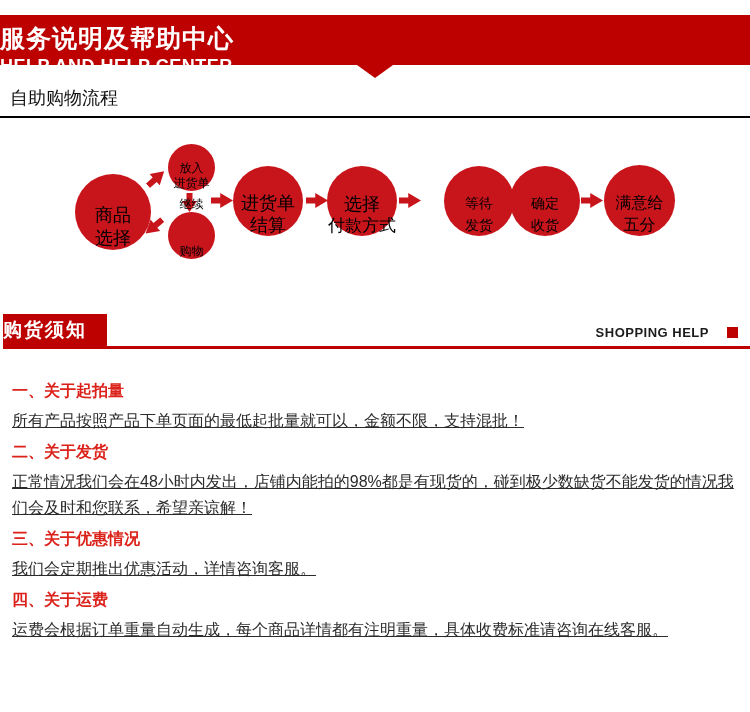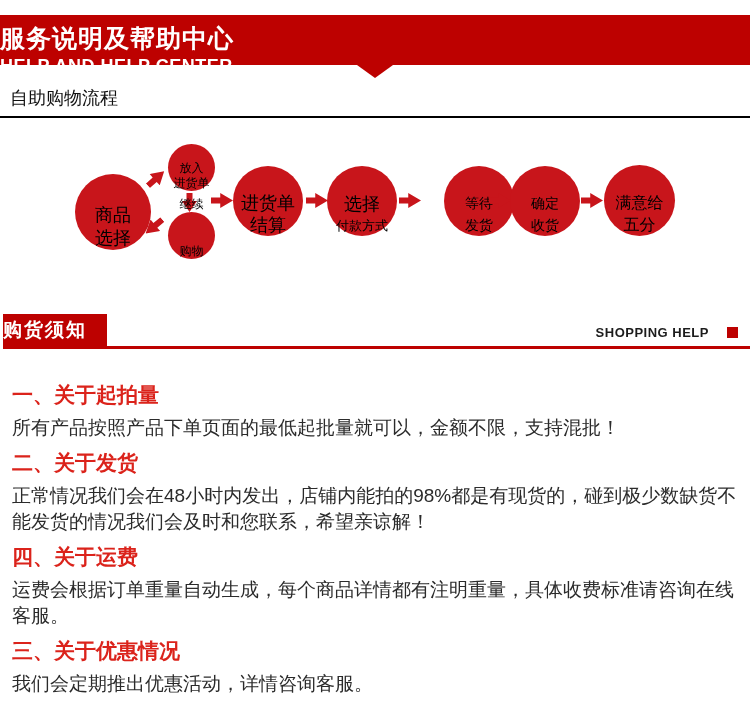--- a/index.html
+++ b/index.html
@@ -21,21 +21,21 @@
   
   .flow { position: relative; height: 175px; }
   .circle { position: absolute; border-radius: 50%; background: #c8151b; color: #000000;
     display: flex; flex-direction: column; align-items: center; justify-content: flex-end;
     text-align: center; font-weight: normal; }
   .c1 { left: 75px;  top: 56px; width: 76px; height: 76px; font-size: 18px; line-height: 23px; }
   .s1 { left: 168px; top: 26px; width: 47px; height: 47px; font-size: 12px; line-height: 15px; }
   .s2 { left: 168px; top: 94px; width: 47px; height: 47px; font-size: 12px; line-height: 15px; gap: 32px; }
   .c2 { left: 233px; top: 48px; width: 70px; height: 70px; font-size: 18px; line-height: 22px; }
   .c3 { left: 327px; top: 48px; width: 70px; height: 70px; font-size: 18px; line-height: 21px; }
-  .c3 .line2 { font-size: 13px; }
+  .c3 .line2 { font-size: 17px; }
   .c4 { left: 444px; top: 48px; width: 70px; height: 70px; font-size: 14px; line-height: 22px; }
   .c5 { left: 510px; top: 48px; width: 70px; height: 70px; font-size: 14px; line-height: 22px; }
   .c6 { left: 604px; top: 47px; width: 71px; height: 71px; font-size: 16px; line-height: 22px; }
 
   .arr { position: absolute; width: 22px; height: 15px; background: #c8151b;
     clip-path: polygon(0 30%, 42% 30%, 42% 0, 100% 50%, 42% 100%, 42% 70%, 0 70%); }
   .a-ne { left: 145px; top: 53px;  transform: rotate(-42deg); }
   .a-dn { left: 180px; top: 77px;  width: 19px; transform: rotate(90deg); }
   .a-sw { left: 143px; top: 101px; transform: rotate(140deg); }
   .a-r1 { left: 211px; top: 75px; }
@@ -52,22 +52,22 @@
   .tips-title-box { width: 104px; height: 32px; background: #bd0100; color: #fff;
     font-size: 19px; font-weight: bold; letter-spacing: 2px;
     display: flex; align-items: center; }
   .tips-right { display: flex; align-items: center; padding: 0 12px 6px 0; }
   .tips-subtitle { font-size: 13px; font-weight: bold; color: #1c1c1c; letter-spacing: 0.5px; }
   .tips-square { width: 11px; height: 11px; background: #bd0100; margin-left: 18px; display: inline-block; }
 
   
   .notes { padding: 32px 12px 0 12px; }
   .note { margin-bottom: 2px; }
-  .note-heading { color: #db231b; font-size: 21px; font-weight: bold; margin: 0 0 6px; }
-  .note-body { color: #2b2b2b; font-size: 19px; line-height: 26px; margin: 0 0 8px; }
+  .note-heading { color: #db231b; font-size: 16px; font-weight: bold; margin: 0 0 6px; }
+  .note-body { color: #2b2b2b; font-size: 16px; line-height: 26px; margin: 0 0 8px; text-decoration: underline; }
 </style>
 </head>
 <body>
 
 <div class="page">
 
   <header class="banner">
     <div class="banner-title">服务说明及帮助中心</div>
     <div class="banner-subtitle">HELP AND HELP CENTER</div>
     <div class="banner-arrow"></div>
@@ -141,24 +141,24 @@
     <div class="notes">
       <div class="note">
         <h3 class="note-heading">一、关于起拍量</h3>
         <p class="note-body">所有产品按照产品下单页面的最低起批量就可以，金额不限，支持混批！</p>
       </div>
       <div class="note">
         <h3 class="note-heading">二、关于发货</h3>
         <p class="note-body">正常情况我们会在48小时内发出，店铺内能拍的98%都是有现货的，碰到极少数缺货不能发货的情况我们会及时和您联系，希望亲谅解！</p>
       </div>
       <div class="note">
+        <h3 class="note-heading">三、关于优惠情况</h3>
+        <p class="note-body">我们会定期推出优惠活动，详情咨询客服。</p>
+      </div>
+      <div class="note">
         <h3 class="note-heading">四、关于运费</h3>
         <p class="note-body">运费会根据订单重量自动生成，每个商品详情都有注明重量，具体收费标准请咨询在线客服。</p>
-      </div>
-      <div class="note">
-        <h3 class="note-heading">三、关于优惠情况</h3>
-        <p class="note-body">我们会定期推出优惠活动，详情咨询客服。</p>
       </div>
 
     </div>
   </section>
 
 </div>
 
 </body></html>

